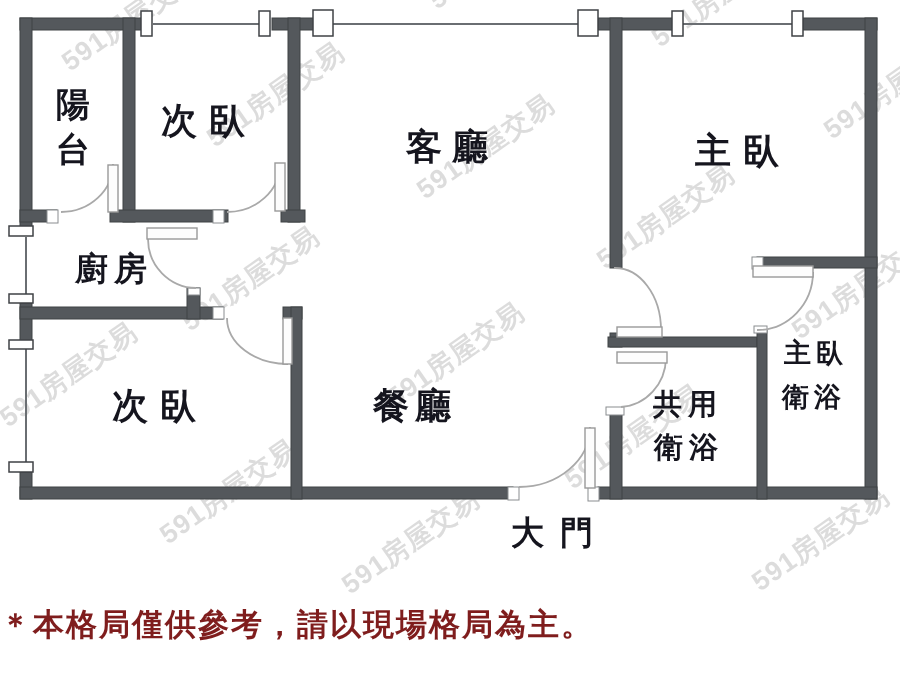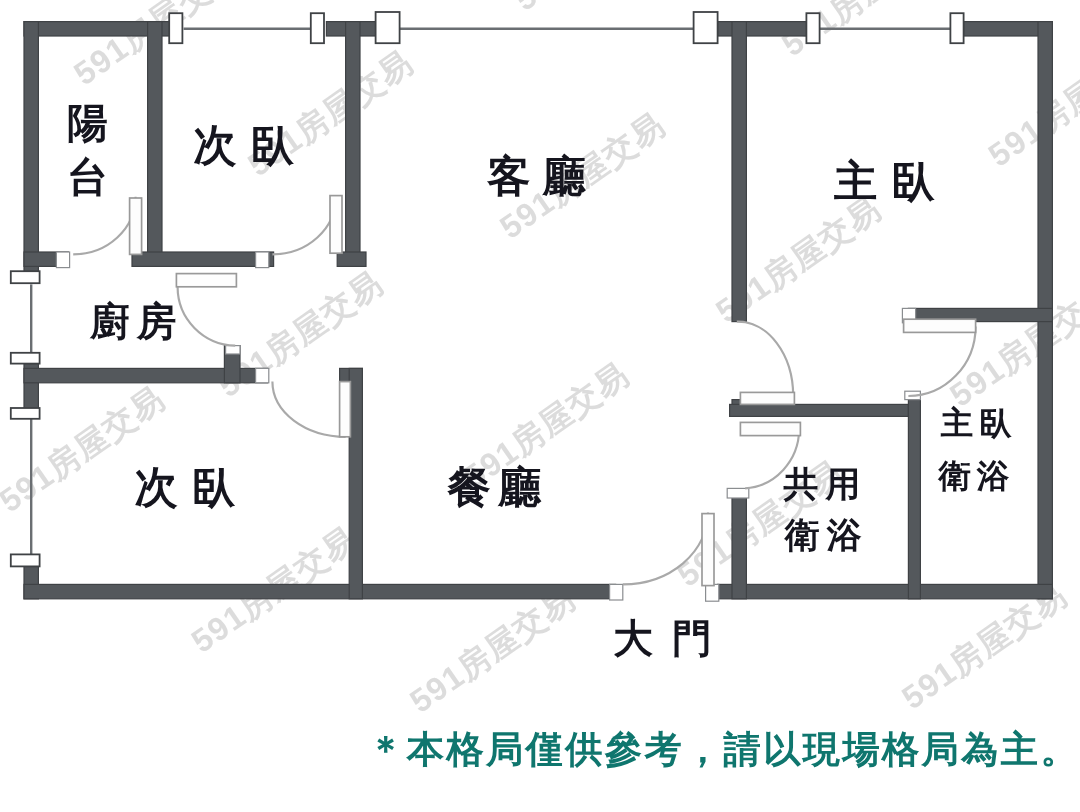--- a/index.html
+++ b/index.html
@@ -1,20 +1,20 @@
 <!DOCTYPE html>
 <html><head>
 <meta charset="utf-8">
 <style>
   html,body{margin:0;padding:0;background:#ffffff;}
   .stage{position:relative;width:900px;height:677px;background:#ffffff;overflow:hidden;
          font-family:"Liberation Serif","DejaVu Serif",serif;}
   #plan{position:absolute;left:0;top:0;}
-  .note{position:absolute;left:0;top:604px;width:900px;text-align:right;
-        font-size:31px;font-weight:600;letter-spacing:2px;color:#0f766e;
+  .note{position:absolute;left:0;top:604px;width:900px;text-align:left;
+        font-size:31px;font-weight:600;letter-spacing:2px;color:#7f1d1d;
         font-family:"Liberation Serif","DejaVu Serif",serif;}
 </style>
 </head>
 <body>
 
 <div class="stage">
   <svg id="plan" width="900" height="677" viewBox="0 0 900 677">
       <text transform="translate(70,72) rotate(-35)" fill="#c6c6c6" opacity="0.6" font-size="27" font-family="&quot;Liberation Sans&quot;,&quot;DejaVu Sans&quot;,sans-serif" font-weight="700" letter-spacing="1">591房屋交易</text>
       <text transform="translate(437,10) rotate(-35)" fill="#c6c6c6" opacity="0.6" font-size="27" font-family="&quot;Liberation Sans&quot;,&quot;DejaVu Sans&quot;,sans-serif" font-weight="700" letter-spacing="1">591房屋交易</text>
       <text transform="translate(660,48) rotate(-35)" fill="#c6c6c6" opacity="0.6" font-size="27" font-family="&quot;Liberation Sans&quot;,&quot;DejaVu Sans&quot;,sans-serif" font-weight="700" letter-spacing="1">591房屋交易</text>

